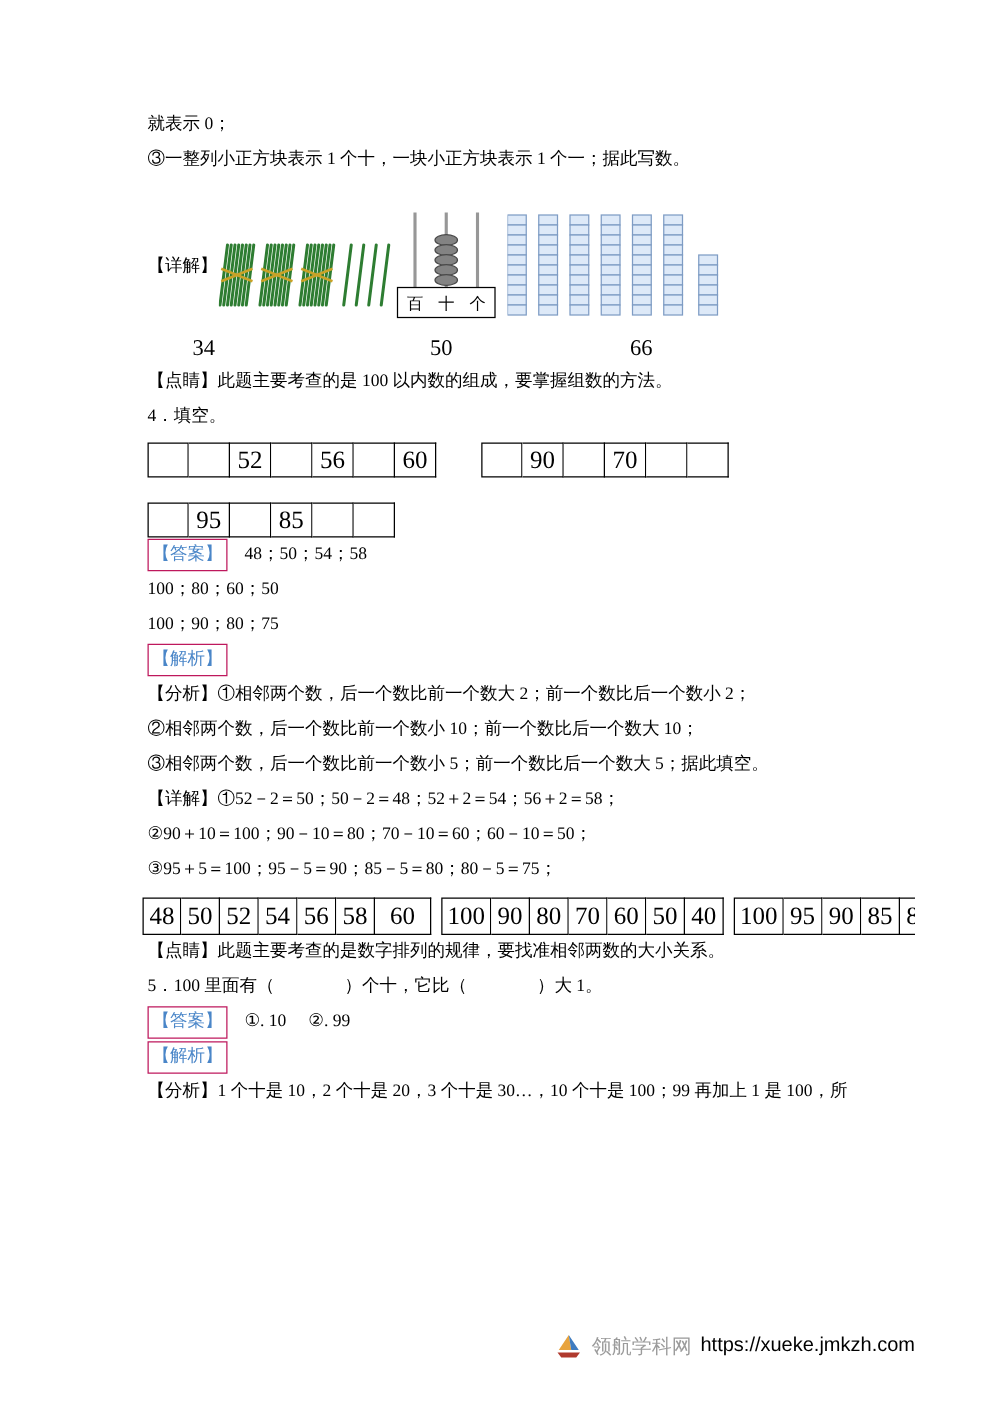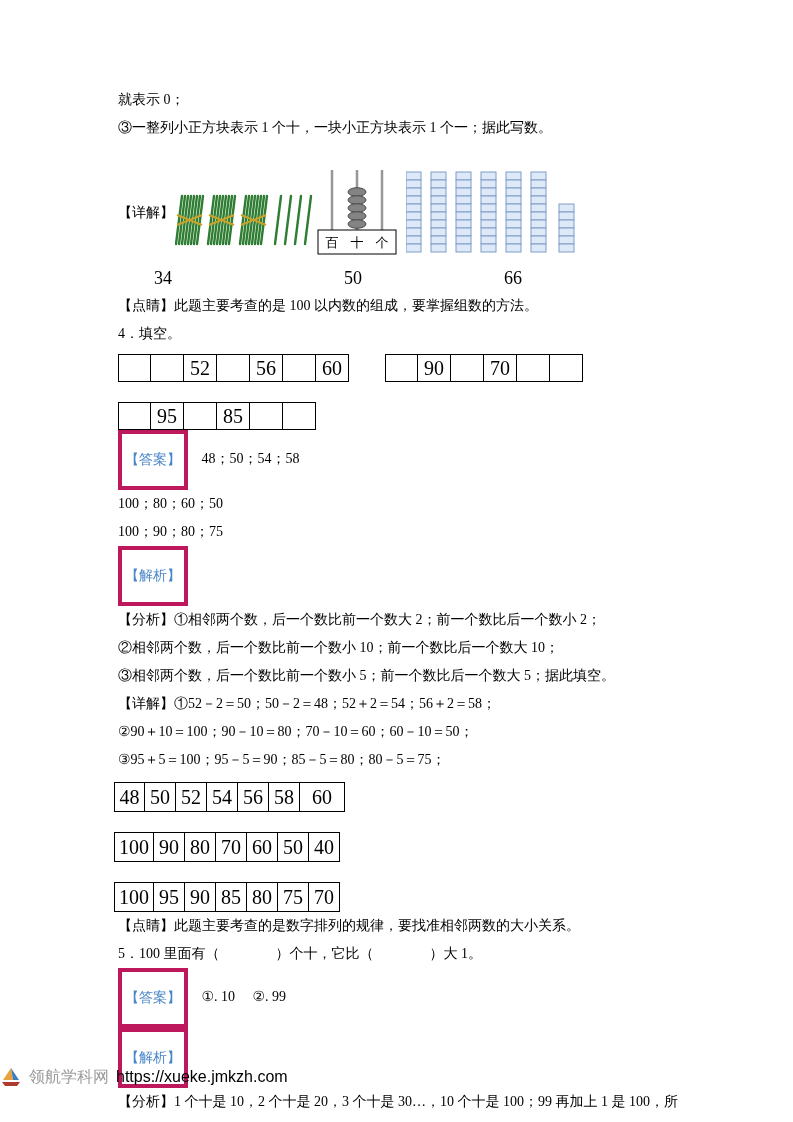--- a/index.html
+++ b/index.html
@@ -38,37 +38,37 @@
     width:33px; height:28px; border:1px solid #000; border-left:none;
     display:flex; align-items:center; justify-content:center;
     font-size:20px; background:#fff;
   }
   .num-table .cell.first { border-left:1px solid #000; }
   .tables-row { display:flex; gap:36px; margin-top:6px; }
   .tables-row.row2 { margin-top:20px; }
   .sol .cell { width:31px; height:30px; }
   .wide-first .cell.first { width:40px;text-align:center; }
   .wide-last .cell:last-child { width:45px; }
-  .solution-tables { display:flex; flex-direction:column; gap:20px; margin-top:8px; margin-left:-4px; }
+  .solution-tables { display:flex; gap:8px; margin-top:8px; margin-left:-4px; }
 
   
   .tag {
-    display:inline-block; color:#4a86c8; border:4px solid #be185d;
-    padding:16px 3px; line-height:20px; margin-right:10px;
+    display:inline-block; color:#4a86c8; border:1px solid #be185d;
+    padding:2px 3px; line-height:20px; margin-right:10px;
     font-size:14px; vertical-align:middle;
   }
 
   .answer-line { margin-top:14px; }
   .mt6 { margin-top:8px; }
   .q4-note { margin-top:36px; }
 
   
   .footer {
     position:absolute; left:0; right:0; top:1066px;
-    display:flex; justify-content:flex-start; align-items:center; gap:7px;
+    display:flex; justify-content:flex-end; align-items:center; gap:7px;
     color:#9b9b9b; font-size:16px;
     font-family:"Liberation Sans","DejaVu Sans",sans-serif;
   }
   .footer .footer-url { color:#000000; text-decoration:none; }
 </style>
 </head>
 <body>
 
 <div class="page">
   <div class="content">

